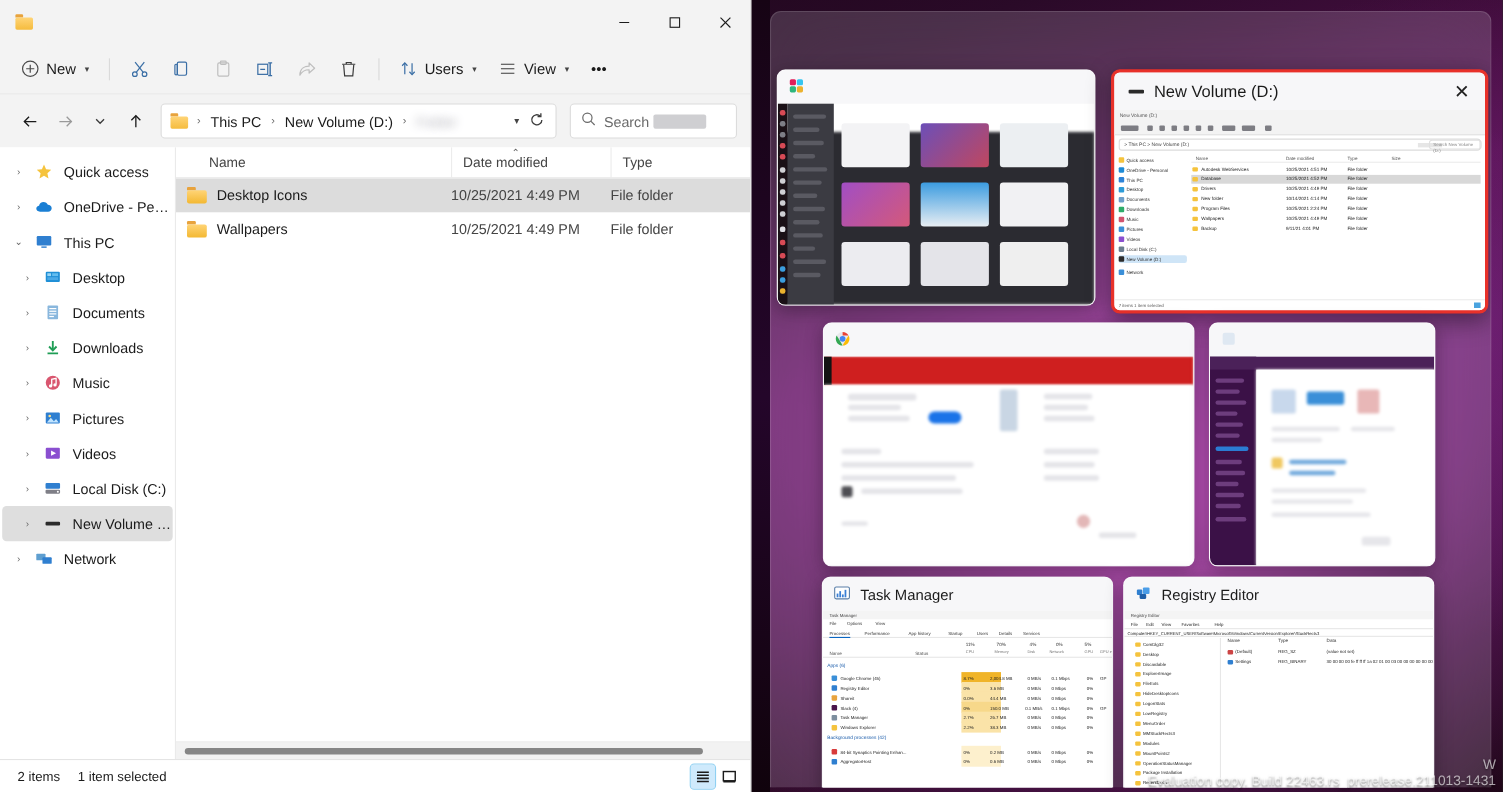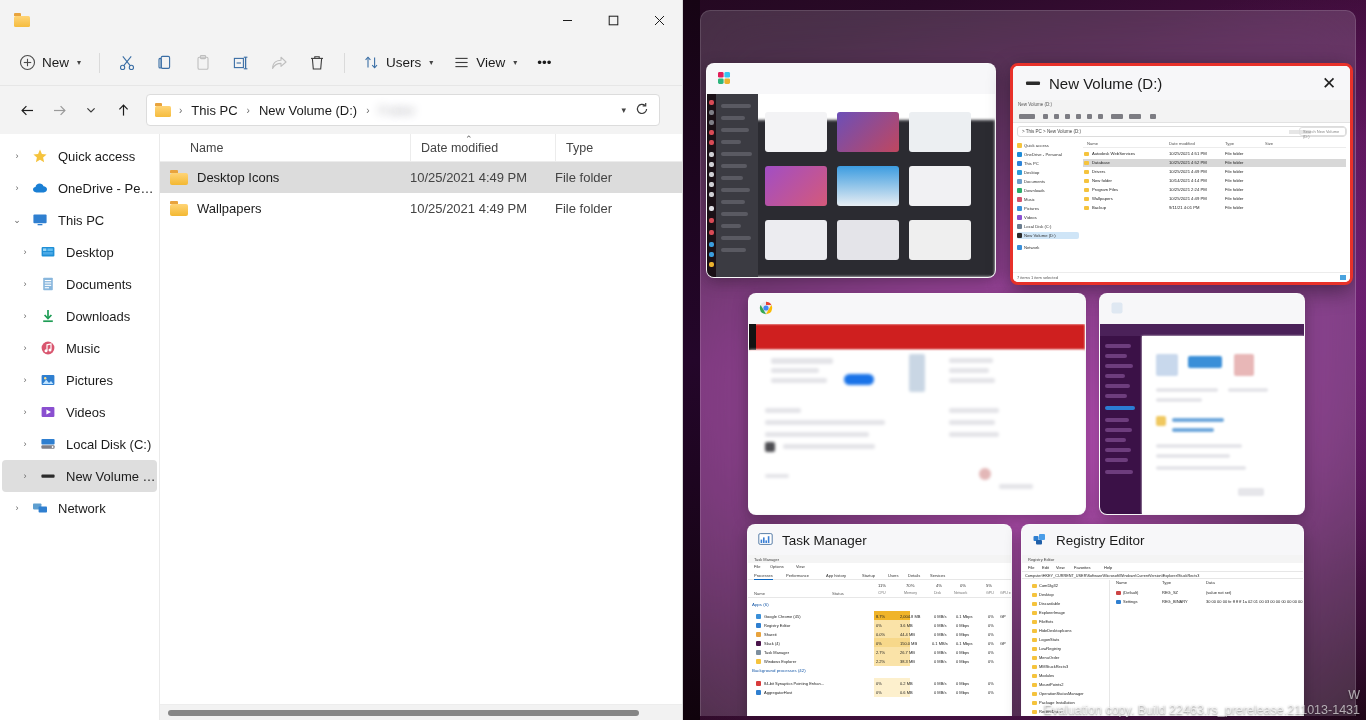--- a/index.html
+++ b/index.html
@@ -981,20 +981,32 @@
       <span class="bc-item blurred">Folder</span>
       <span class="bc-drop">▾</span>
       <span class="bc-refresh">
         <svg width="14" height="14" viewBox="0 0 14 14">
           <path d="M11.6 7 A4.6 4.6 0 1 1 10.1 3.5" fill="none" stroke="#3b3b3b" stroke-width="1.2"></path>
           <path d="M10.7 0.9 L10.7 3.9 L7.7 3.9" fill="none" stroke="#3b3b3b" stroke-width="1.2"></path>
         </svg>
       </span>
     </div>
 
+    <div id="searchbox">
+      <span>
+        <svg width="14" height="14" viewBox="0 0 14 14">
+          <circle cx="6" cy="6" r="4.2" fill="none" stroke="#6b6b6b" stroke-width="1.1"></circle>
+          <line x1="9.1" y1="9.1" x2="12.6" y2="12.6" stroke="#6b6b6b" stroke-width="1.1"></line>
+        </svg>
+      </span>
+      <span id="search-placeholder">
+        <span>Search</span>
+        <span class="search-blur"></span>
+      </span>
+    </div>
   </div>
 
   <div id="content">
 
     <div id="navpane">
 
       <div class="nav-item">
         <span class="nav-exp">›</span>
         <span class="nav-ico">
           <svg width="16" height="16" viewBox="0 0 16 16">
@@ -1167,13 +1179,33 @@
           <div class="fr-type">File folder</div>
         </div>
       </div>
 
       <div id="hscroll">
         <div id="hscroll-thumb"></div>
       </div>
     </div>
   </div>
 
+  <div id="statusbar">
+    <span class="sb-text">2 items</span>
+    <span class="sb-text">1 item selected</span>
+    <span class="sb-views">
+      <span class="vw active">
+        <svg width="14" height="14" viewBox="0 0 14 14">
+          <line x1="1.6" y1="3" x2="12.4" y2="3" stroke="#1b1b1b" stroke-width="1.4"></line>
+          <line x1="1.6" y1="5.8" x2="12.4" y2="5.8" stroke="#1b1b1b" stroke-width="1.4"></line>
+          <line x1="1.6" y1="8.6" x2="12.4" y2="8.6" stroke="#1b1b1b" stroke-width="1.4"></line>
+          <line x1="1.6" y1="11.4" x2="12.4" y2="11.4" stroke="#1b1b1b" stroke-width="1.4"></line>
+        </svg>
+      </span>
+      <span class="vw">
+        <svg width="14" height="14" viewBox="0 0 14 14">
+          <rect x="1.6" y="2.4" width="10.8" height="8.4" fill="none" stroke="#1b1b1b" stroke-width="1.3"></rect>
+          <line x1="1.6" y1="11.6" x2="12.4" y2="11.6" stroke="#1b1b1b" stroke-width="1.6"></line>
+        </svg>
+      </span>
+    </span>
+  </div>
 </div>
 
 </body></html>

